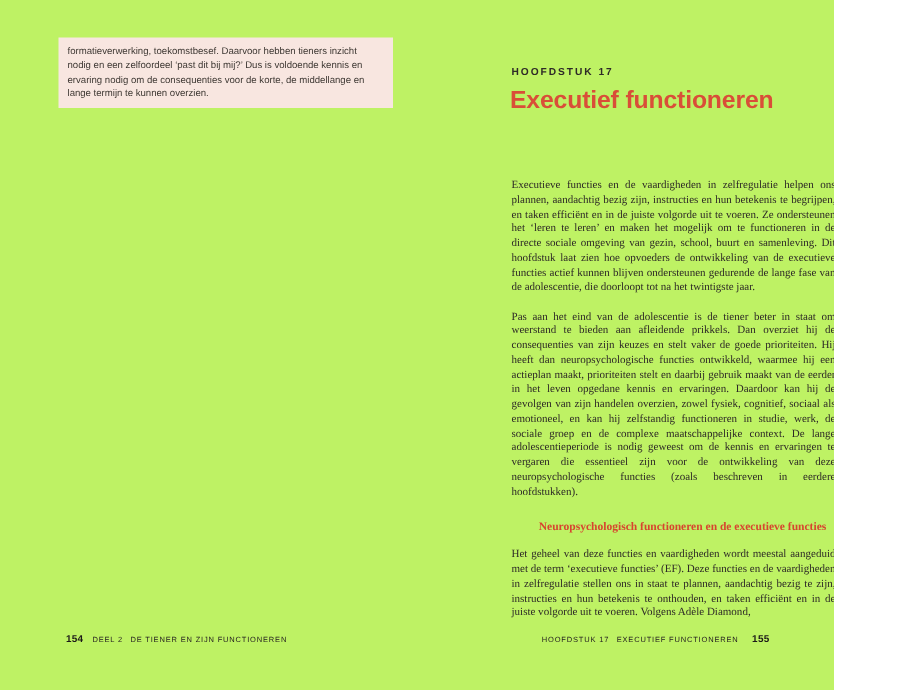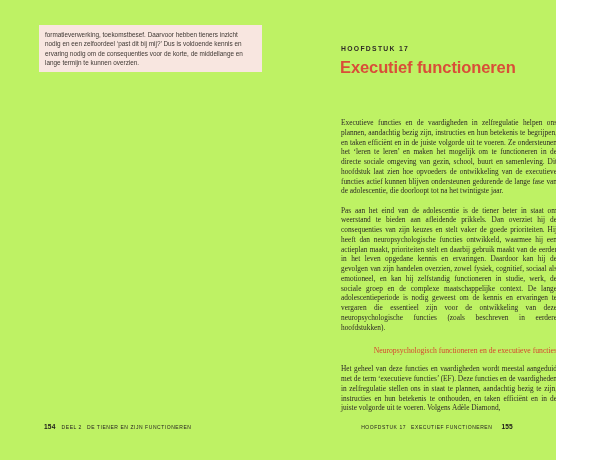--- a/index.html
+++ b/index.html
@@ -83,24 +83,24 @@
     font-size: 7.35px;
     line-height: 9.75px;
     text-align: justify;
     color: #2d2926;
   }
   .body-column p {
     margin: 0 0 9.5px 0;
   }
   .section-heading {
     font-size: 7.7px;
-    font-weight: normal;
+    font-weight: bold;
     color: #d7452f;
     margin: 14px 0 8px 12px;
-    text-align: right;
+    text-align: center;
     line-height: 10px;
   }
 </style>
 </head>
 <body>
 
 <div class="spread">
 
   <div>
     <div class="callout">

